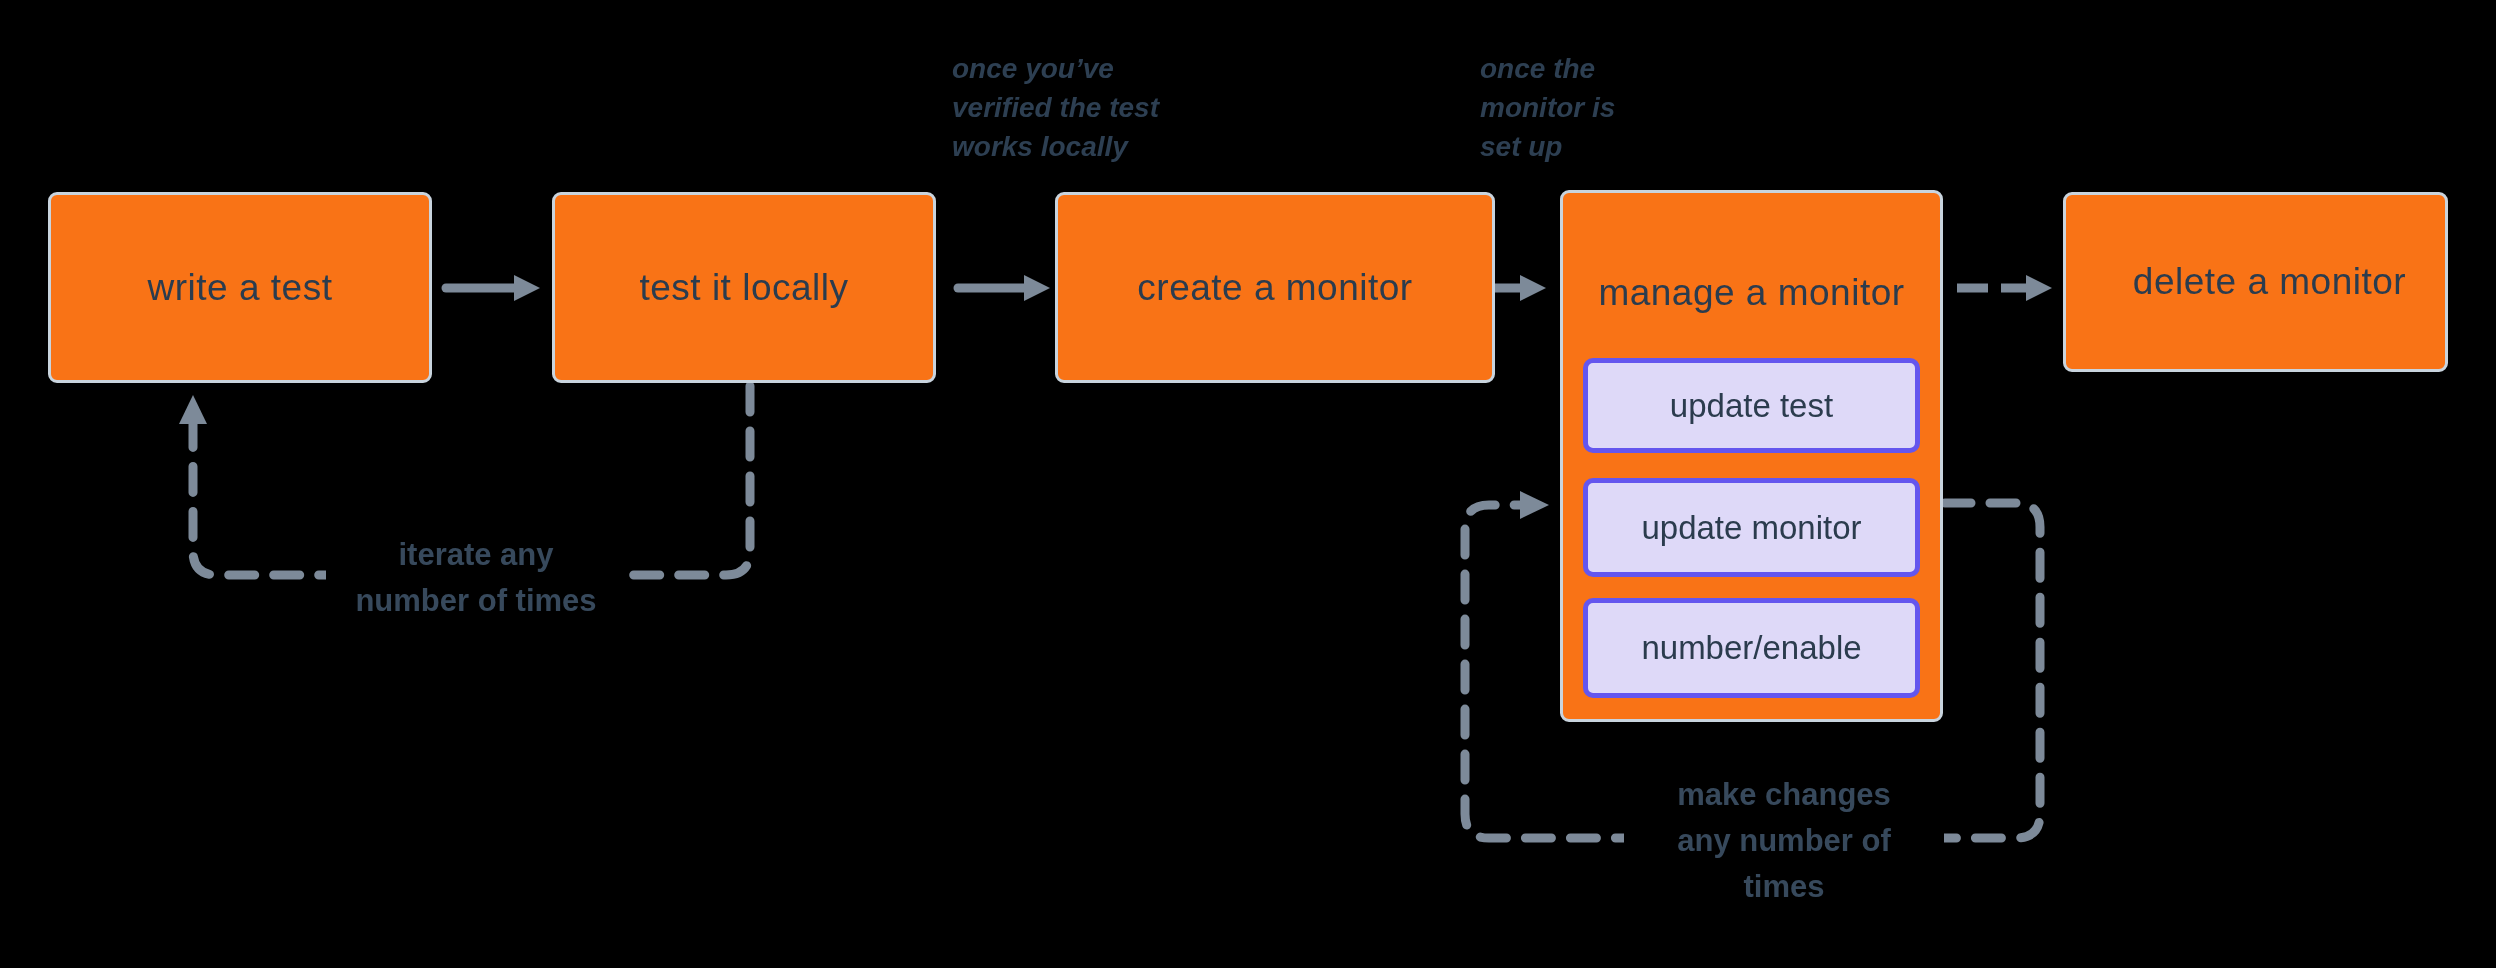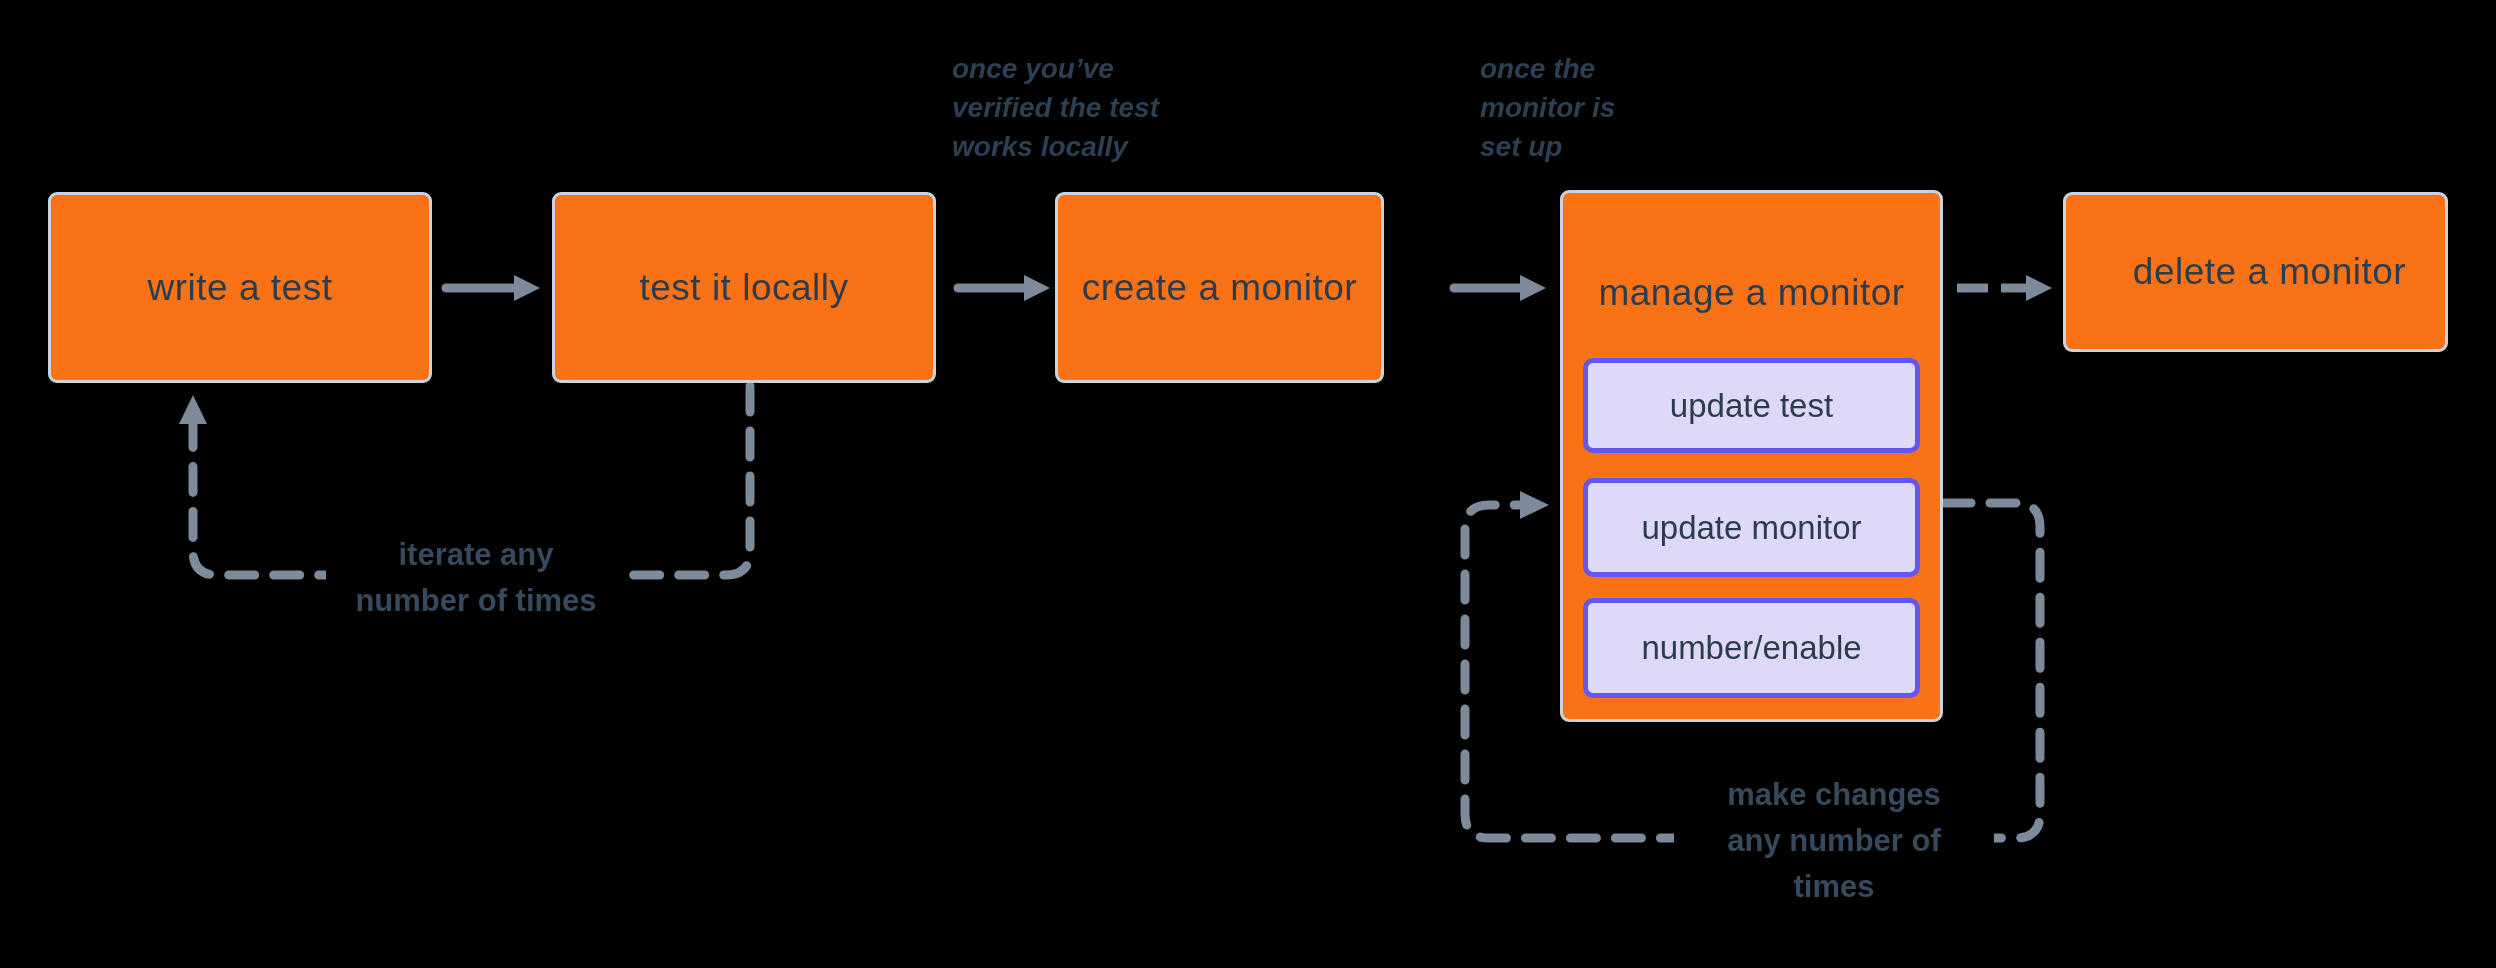--- a/index.html
+++ b/index.html
@@ -34,23 +34,23 @@
   }
   .node .node-label {
     color: #2b3c4e;
     font-size: 37px;
     font-weight: 500;
     letter-spacing: 0.5px;
     white-space: nowrap;
   }
   #node-write   { left: 48px;   top: 192px; width: 384px; height: 191px; }
   #node-test    { left: 552px;  top: 192px; width: 384px; height: 191px; }
-  #node-create  { left: 1055px; top: 192px; width: 329px; height: 191px; }
+  #node-create  { left: 1055px; top: 192px; width: 440px; height: 191px; }
   #node-manage  { left: 1560px; top: 190px; width: 383px; height: 532px; display: block; }
-  #node-delete  { left: 2063px; top: 192px; width: 385px; height: 160px; padding-left: 28px; }
+  #node-delete  { left: 2063px; top: 192px; width: 385px; height: 180px; padding-left: 28px; }
 
   #node-manage .manage-title {
     position: absolute;
     left: 0; top: 0; right: 0;
     height: 200px;
     display: flex;
     align-items: center;
     justify-content: center;
   }
   .subnode {
@@ -95,21 +95,21 @@
     font-size: 31px;
     line-height: 46px;
     font-weight: 700;
     text-align: center;
     background: #000000;
     z-index: 3;
     padding: 0 10px;
     white-space: nowrap;
   }
   #label-iterate      { left: 326px;  top: 532px; width: 280px; }
-  #label-make-changes { left: 1674px; top: 772px; width: 300px; }
+  #label-make-changes { left: 1624px; top: 772px; width: 300px; }
 </style>
 </head>
 <body>
 
 <div class="stage">
 
   <svg class="connectors" viewBox="0 0 2496 968">
 
     <g>
       <line x1="446" y1="288" x2="517" y2="288" stroke="#7d8a99" stroke-width="9" stroke-linecap="round"></line>

